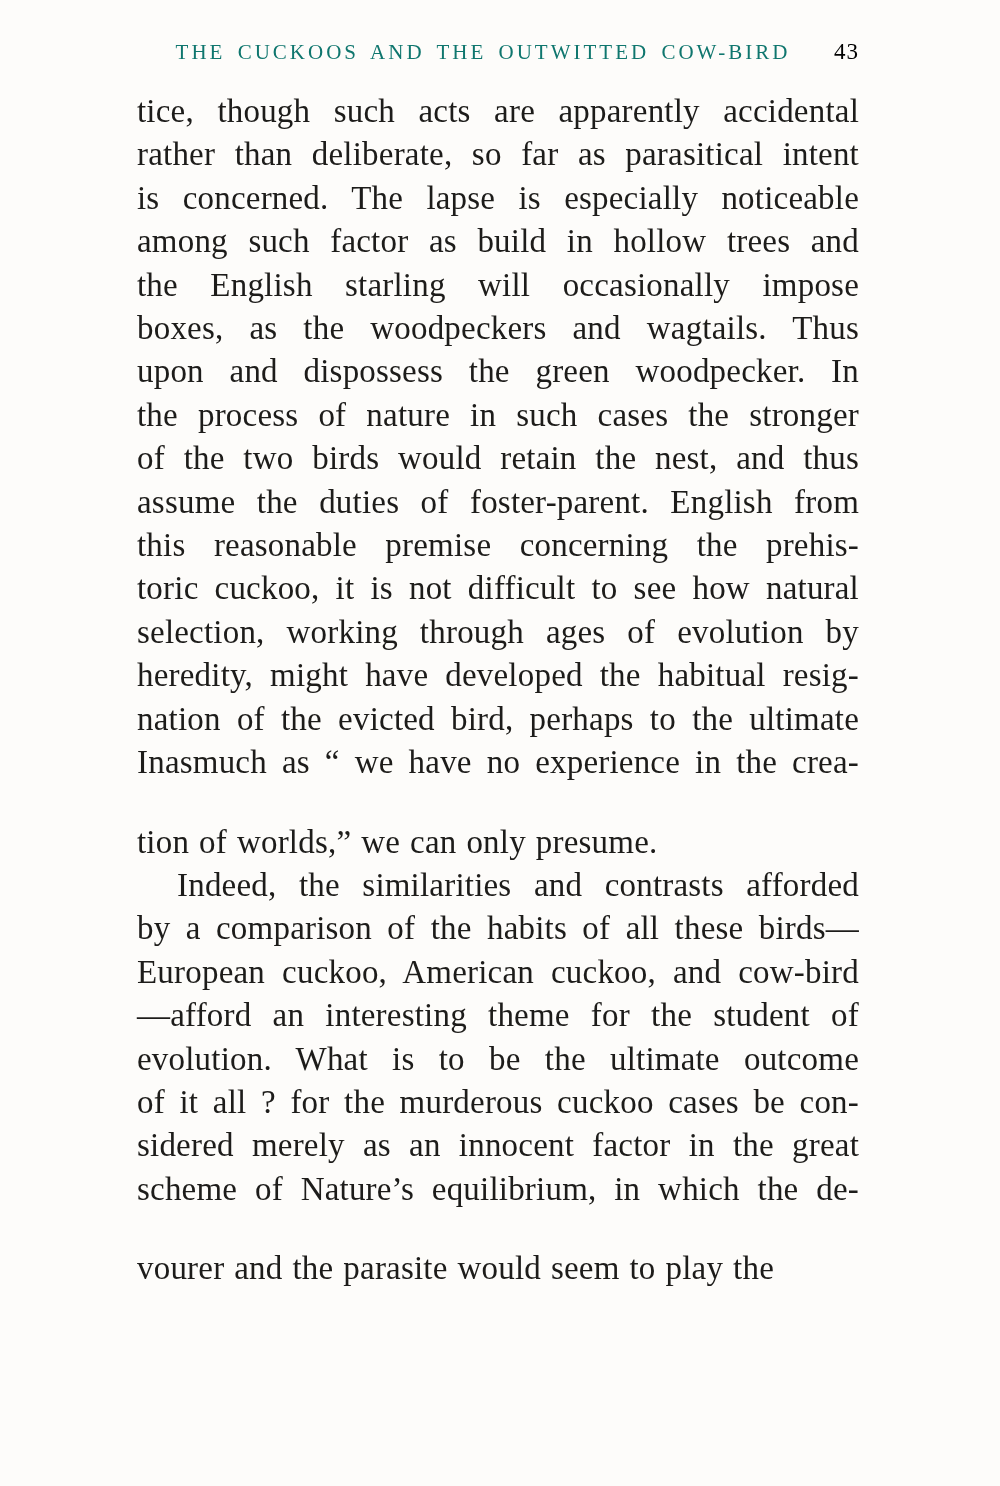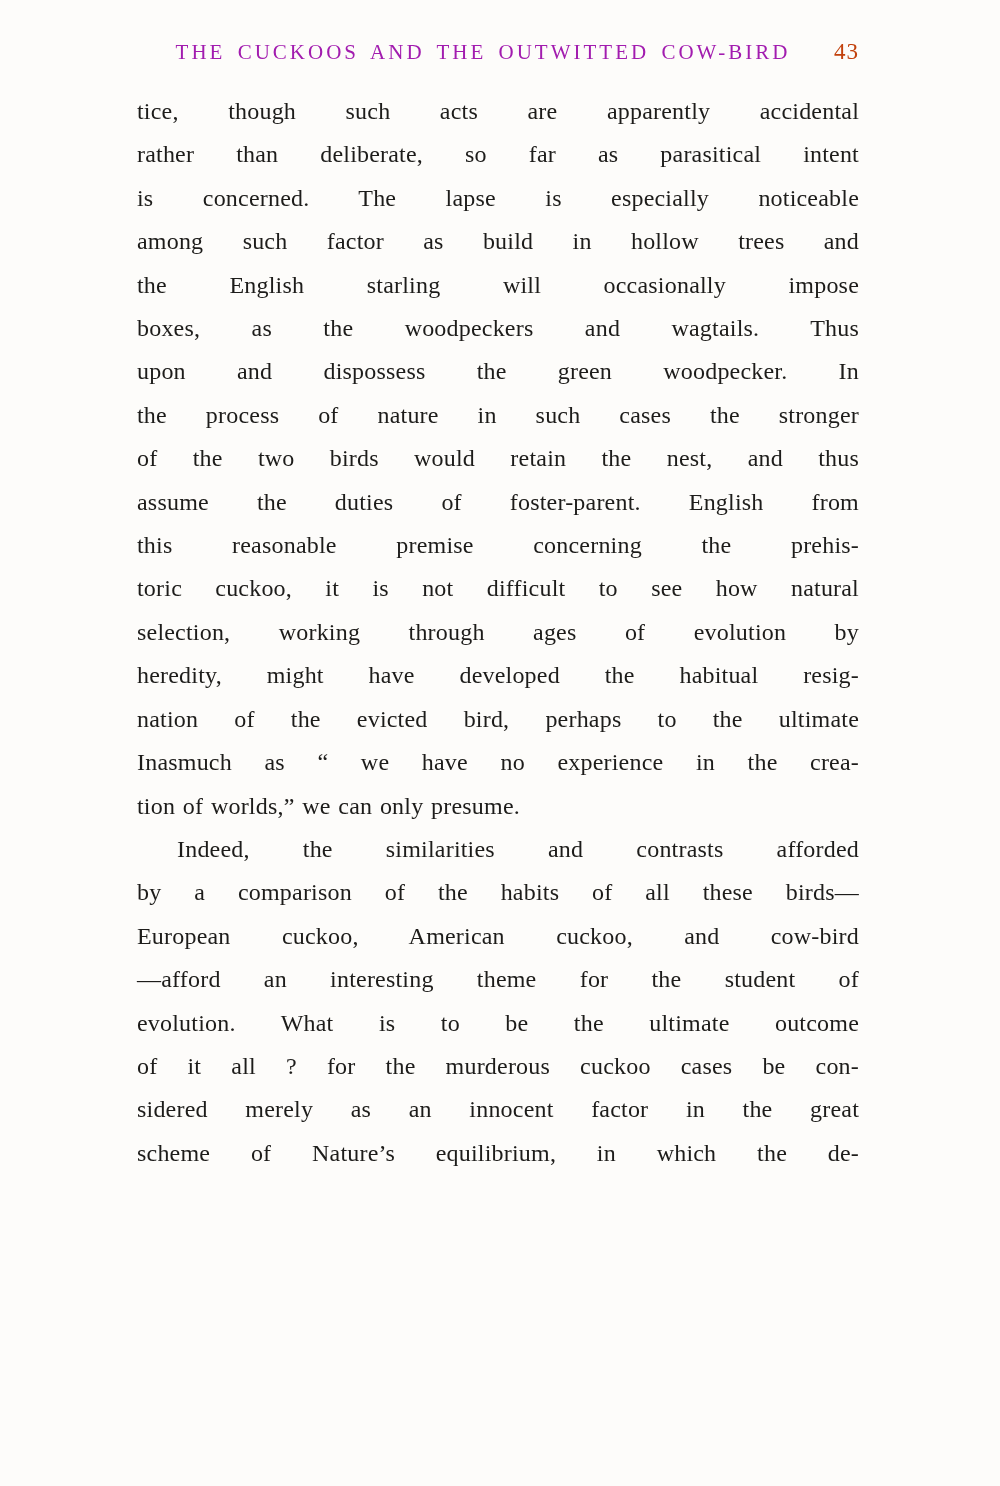--- a/index.html
+++ b/index.html
@@ -25,51 +25,52 @@
     left: 137px;
     width: 722px;
     height: 30px;
   }
   .running-header .title {
     display: block;
     text-align: center;
     font-size: 21px;
     letter-spacing: 3px;
     word-spacing: 4px;
-    color: #a21caf;
+    color: #0f766e;
     padding-right: 30px;
   }
   .running-header .pagenum {
     position: absolute;
     right: 0;
     top: -1px;
     font-size: 23px;
     letter-spacing: 1px;
-    color: #c2410c;
+    color: #000000;
   }
   .page-body {
     position: absolute;
     top: 90px;
     left: 137px;
     width: 722px;
   }
   .paragraph {
     margin: 0;
   }
   .line {
-    font-size: 24px;
+    font-size: 33px;
     line-height: 43.4px;
     text-align: justify;
     text-align-last: justify;
     word-spacing: 1.5px;
     letter-spacing: 0.2px;
     white-space: normal;
   }
   .line.last {
     text-align-last: left;
+    margin-top: 36px;
   }
   .line.indent {
     text-indent: 40px;
   }
 </style>
 </head>
 <body>
 
 <div class="page">
   <div class="running-header">
@@ -98,15 +99,16 @@
       </div>
       <div class="paragraph">
         <div class="line indent">Indeed, the similarities and contrasts afforded</div>
         <div class="line">by a comparison of the habits of all these birds—</div>
         <div class="line">European cuckoo, American cuckoo, and cow-bird</div>
         <div class="line">—afford an interesting theme for the student of</div>
         <div class="line">evolution.  What is to be the ultimate outcome</div>
         <div class="line">of it all ? for the murderous cuckoo cases be con-</div>
         <div class="line">sidered merely as an innocent factor in the great</div>
         <div class="line">scheme of Nature’s equilibrium, in which the de-</div>
+        <div class="line last">vourer and the parasite would seem to play the</div>
       </div>
     </div>
 </div>
 
 </body></html>

